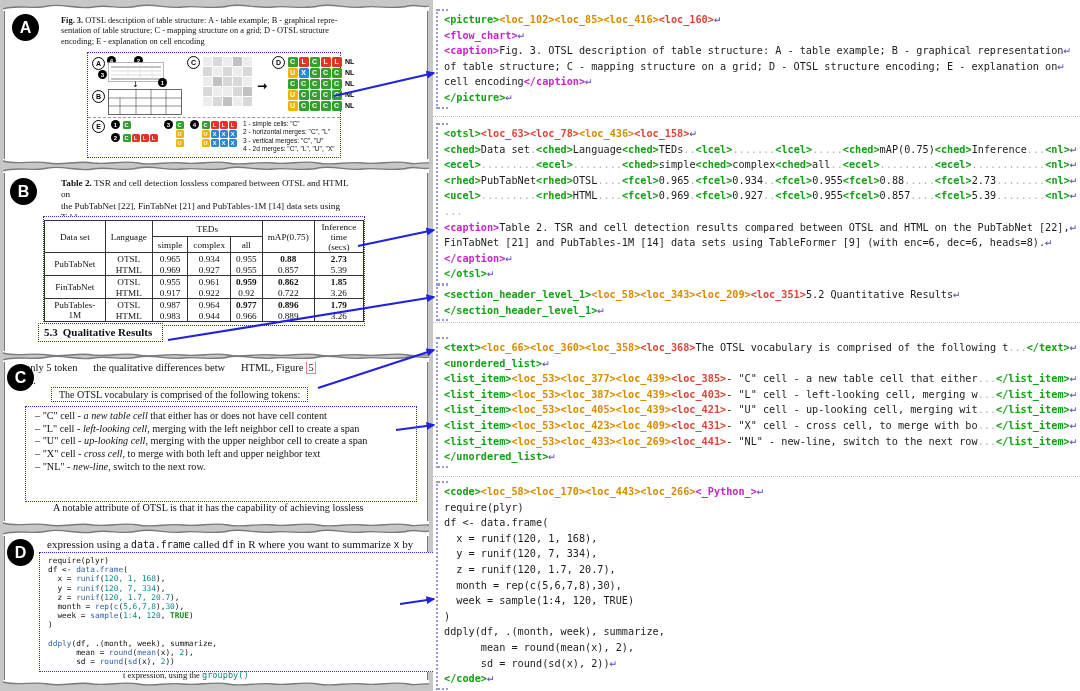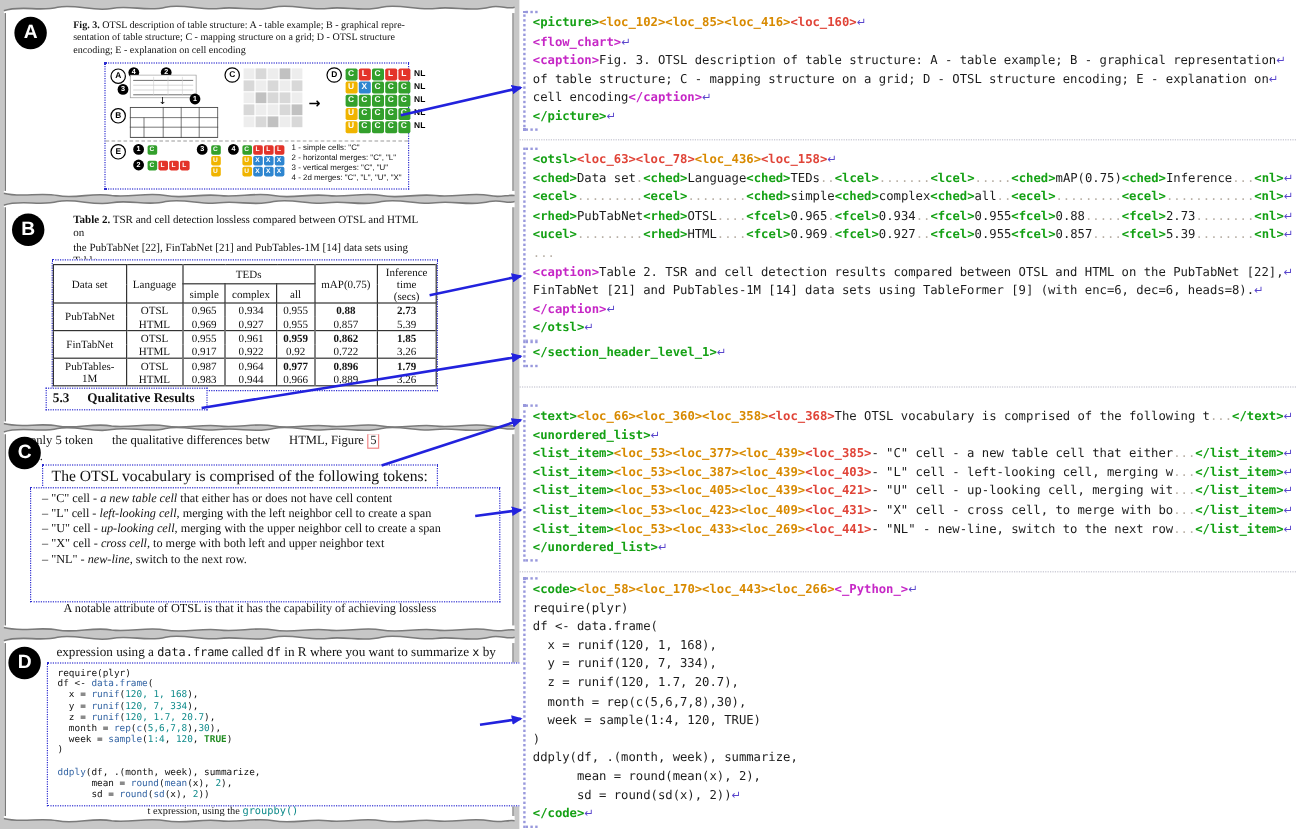--- a/index.html
+++ b/index.html
@@ -41,25 +41,25 @@
   #pgB .pcap{position:absolute;left:56px;top:6px;width:298px;font-size:9.2px;line-height:11.4px;color:#111}
   .tablebox{position:absolute;left:38px;top:44px;width:320px;padding:3px 0}
   #pgB table{border-collapse:collapse;margin:0 auto;border:1px solid #333}
   #pgB td,#pgB th{border-left:1px solid #333;border-right:1px solid #333;padding:0.5px 5px;text-align:center;
     font-weight:normal;font-size:9.2px;font-family:"Liberation Serif",serif;color:#111}
   #pgB th{border-bottom:1px solid #333}
   #pgB .grp{border-top:1px solid #333}
   #pgB .bold{font-weight:bold}
   #pgB .inf{white-space:pre-line}
   .hdr53{position:absolute;left:33px;top:151px;padding:2px 10px 3px 5px;font-weight:bold;font-size:11px;color:#111}
-  .hdr53 .ht{margin-left:15px}
+  .hdr53 .ht{margin-left:5px}
   
   #pgC .torn1{position:absolute;left:20px;top:1px;font-size:10.5px;color:#222;white-space:pre}
   #pgC .torn2{position:absolute;left:20px;top:14px;font-size:10.5px;color:#222}
-  .introbox{position:absolute;left:30px;top:26px;padding:1px 7px;font-size:13px;color:#111}
+  .introbox{position:absolute;left:46px;top:26px;padding:1px 7px;font-size:10px;color:#111}
   .listbox{position:absolute;left:20px;top:45px;width:372px;height:88px;padding:3px 9px;font-size:10.2px;line-height:12.7px;color:#111}
   .li{padding-left:13px;text-indent:-13px}
   #pgC .cbot{position:absolute;left:34px;top:141px;width:366px;font-size:10.2px;color:#111;text-indent:14px}
   
   #pgD .dcap{position:absolute;left:42px;top:3px;font-size:11px;color:#111}
   .codebox{position:absolute;left:34px;top:17px;width:382px;height:112px;padding:3px 8px}
   .codebox .cl{font:7.8px/9.2px "DejaVu Sans Mono",monospace;white-space:pre;height:9.2px}
   #pgD .dbot{position:absolute;left:118px;top:135px;font-size:8.6px;color:#333}
   
   .sg-fn{color:#3465a4}.sg-num{color:#0e8a8a}.sg-kw{color:#1f8a1f;font-weight:bold}.sg-pl{color:#111}
@@ -454,20 +454,21 @@
         <div class="cl"><span class="sg-tg">&lt;ecel&gt;</span><span class="sg-dt">.........</span><span class="sg-tg">&lt;ecel&gt;</span><span class="sg-dt">........</span><span class="sg-tg">&lt;ched&gt;</span><span class="sg-tx">simple</span><span class="sg-tg">&lt;ched&gt;</span><span class="sg-tx">complex</span><span class="sg-tg">&lt;ched&gt;</span><span class="sg-tx">all</span><span class="sg-dt">..</span><span class="sg-tg">&lt;ecel&gt;</span><span class="sg-dt">.........</span><span class="sg-tg">&lt;ecel&gt;</span><span class="sg-dt">............</span><span class="sg-tg">&lt;nl&gt;</span><span class="sg-rt">↵</span></div>
         <div class="cl"><span class="sg-tg">&lt;rhed&gt;</span><span class="sg-tx">PubTabNet</span><span class="sg-tg">&lt;rhed&gt;</span><span class="sg-tx">OTSL</span><span class="sg-dt">....</span><span class="sg-tg">&lt;fcel&gt;</span><span class="sg-tx">0.965</span><span class="sg-dt">.</span><span class="sg-tg">&lt;fcel&gt;</span><span class="sg-tx">0.934</span><span class="sg-dt">..</span><span class="sg-tg">&lt;fcel&gt;</span><span class="sg-tx">0.955</span><span class="sg-tg">&lt;fcel&gt;</span><span class="sg-tx">0.88</span><span class="sg-dt">.....</span><span class="sg-tg">&lt;fcel&gt;</span><span class="sg-tx">2.73</span><span class="sg-dt">........</span><span class="sg-tg">&lt;nl&gt;</span><span class="sg-rt">↵</span></div>
         <div class="cl"><span class="sg-tg">&lt;ucel&gt;</span><span class="sg-dt">.........</span><span class="sg-tg">&lt;rhed&gt;</span><span class="sg-tx">HTML</span><span class="sg-dt">....</span><span class="sg-tg">&lt;fcel&gt;</span><span class="sg-tx">0.969</span><span class="sg-dt">.</span><span class="sg-tg">&lt;fcel&gt;</span><span class="sg-tx">0.927</span><span class="sg-dt">..</span><span class="sg-tg">&lt;fcel&gt;</span><span class="sg-tx">0.955</span><span class="sg-tg">&lt;fcel&gt;</span><span class="sg-tx">0.857</span><span class="sg-dt">....</span><span class="sg-tg">&lt;fcel&gt;</span><span class="sg-tx">5.39</span><span class="sg-dt">........</span><span class="sg-tg">&lt;nl&gt;</span><span class="sg-rt">↵</span></div>
         <div class="cl"><span class="sg-dt">...</span></div>
         <div class="cl"><span class="sg-mg">&lt;caption&gt;</span><span class="sg-tx">Table 2. TSR and cell detection results compared between OTSL and HTML on the PubTabNet [22],</span><span class="sg-rt">↵</span></div>
         <div class="cl"><span class="sg-tx">FinTabNet [21] and PubTables-1M [14] data sets using TableFormer [9] (with enc=6, dec=6, heads=8).</span><span class="sg-rt">↵</span></div>
         <div class="cl"><span class="sg-mg">&lt;/caption&gt;</span><span class="sg-rt">↵</span></div>
         <div class="cl"><span class="sg-tg">&lt;/otsl&gt;</span><span class="sg-rt">↵</span></div>
       </div>
     <div class="blk" style="top:284px">
+        <div class="cl"><span class="sg-tg">&lt;section_header_level_1&gt;</span><span class="sg-lo">&lt;loc_58&gt;</span><span class="sg-lo">&lt;loc_343&gt;</span><span class="sg-lo">&lt;loc_209&gt;</span><span class="sg-lr">&lt;loc_351&gt;</span><span class="sg-tx">5.2 Quantitative Results</span><span class="sg-rt">↵</span></div>
         <div class="cl"><span class="sg-tg">&lt;/section_header_level_1&gt;</span><span class="sg-rt">↵</span></div>
       </div>
     <div class="blk" style="top:337px">
         <div class="cl"><span class="sg-tg">&lt;text&gt;</span><span class="sg-lo">&lt;loc_66&gt;</span><span class="sg-lo">&lt;loc_360&gt;</span><span class="sg-lo">&lt;loc_358&gt;</span><span class="sg-lr">&lt;loc_368&gt;</span><span class="sg-tx">The OTSL vocabulary is comprised of the following t</span><span class="sg-dt">...</span><span class="sg-tg">&lt;/text&gt;</span><span class="sg-rt">↵</span></div>
         <div class="cl"><span class="sg-tg">&lt;unordered_list&gt;</span><span class="sg-rt">↵</span></div>
         <div class="cl"><span class="sg-tg">&lt;list_item&gt;</span><span class="sg-lo">&lt;loc_53&gt;</span><span class="sg-lo">&lt;loc_377&gt;</span><span class="sg-lo">&lt;loc_439&gt;</span><span class="sg-lr">&lt;loc_385&gt;</span><span class="sg-tx">- "C" cell - a new table cell that either</span><span class="sg-dt">...</span><span class="sg-tg">&lt;/list_item&gt;</span><span class="sg-rt">↵</span></div>
         <div class="cl"><span class="sg-tg">&lt;list_item&gt;</span><span class="sg-lo">&lt;loc_53&gt;</span><span class="sg-lo">&lt;loc_387&gt;</span><span class="sg-lo">&lt;loc_439&gt;</span><span class="sg-lr">&lt;loc_403&gt;</span><span class="sg-tx">- "L" cell - left-looking cell, merging w</span><span class="sg-dt">...</span><span class="sg-tg">&lt;/list_item&gt;</span><span class="sg-rt">↵</span></div>
         <div class="cl"><span class="sg-tg">&lt;list_item&gt;</span><span class="sg-lo">&lt;loc_53&gt;</span><span class="sg-lo">&lt;loc_405&gt;</span><span class="sg-lo">&lt;loc_439&gt;</span><span class="sg-lr">&lt;loc_421&gt;</span><span class="sg-tx">- "U" cell - up-looking cell, merging wit</span><span class="sg-dt">...</span><span class="sg-tg">&lt;/list_item&gt;</span><span class="sg-rt">↵</span></div>
         <div class="cl"><span class="sg-tg">&lt;list_item&gt;</span><span class="sg-lo">&lt;loc_53&gt;</span><span class="sg-lo">&lt;loc_423&gt;</span><span class="sg-lo">&lt;loc_409&gt;</span><span class="sg-lr">&lt;loc_431&gt;</span><span class="sg-tx">- "X" cell - cross cell, to merge with bo</span><span class="sg-dt">...</span><span class="sg-tg">&lt;/list_item&gt;</span><span class="sg-rt">↵</span></div>
         <div class="cl"><span class="sg-tg">&lt;list_item&gt;</span><span class="sg-lo">&lt;loc_53&gt;</span><span class="sg-lo">&lt;loc_433&gt;</span><span class="sg-lo">&lt;loc_269&gt;</span><span class="sg-lr">&lt;loc_441&gt;</span><span class="sg-tx">- "NL" - new-line, switch to the next row</span><span class="sg-dt">...</span><span class="sg-tg">&lt;/list_item&gt;</span><span class="sg-rt">↵</span></div>

